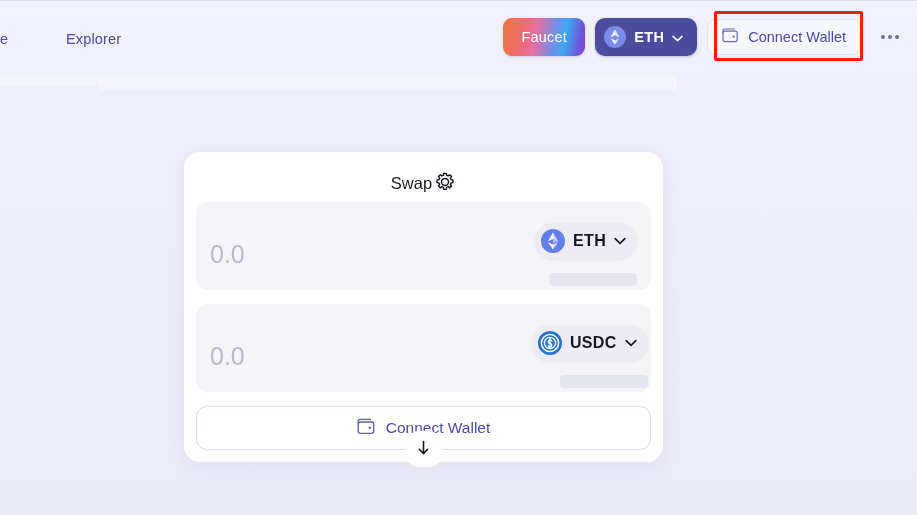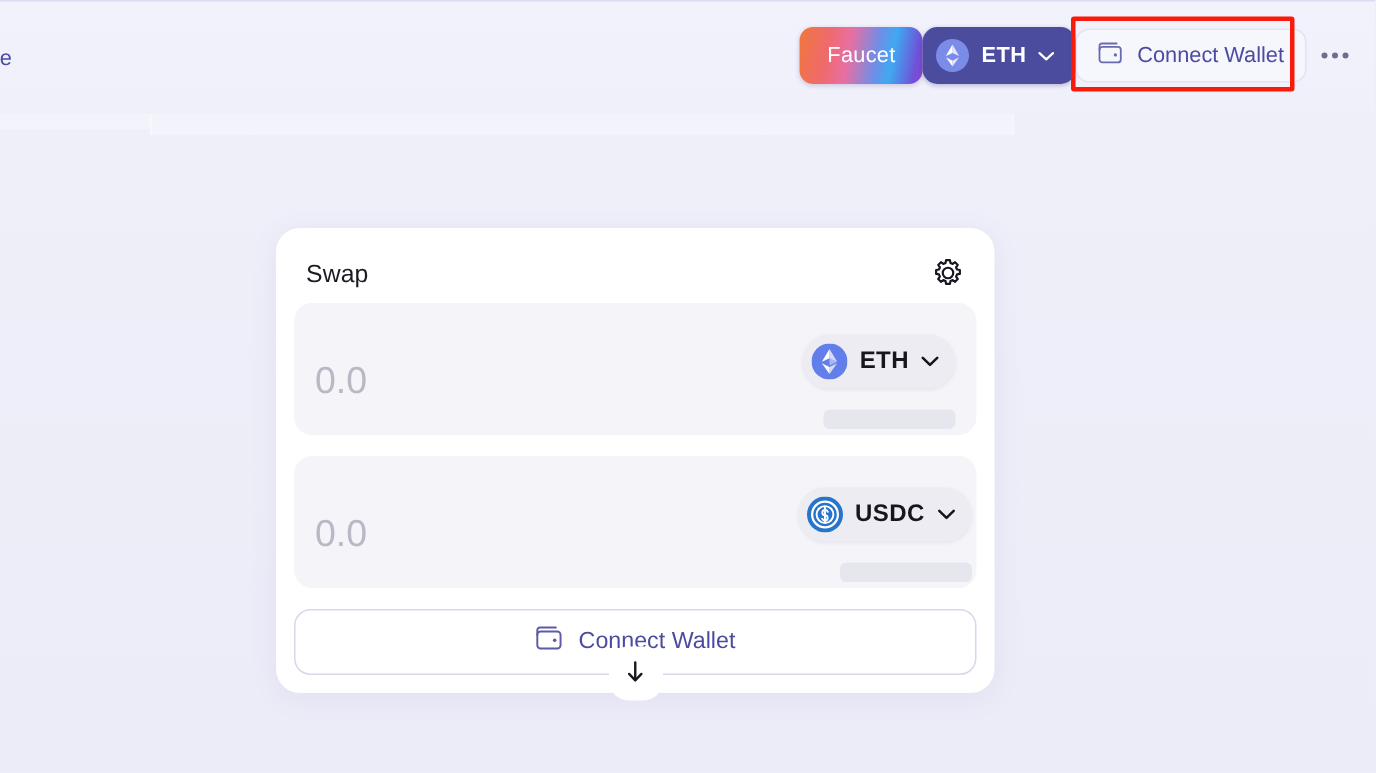--- a/index.html
+++ b/index.html
@@ -75,20 +75,21 @@
   .nav-link:nth-child(2) { width: 96px; }
   .nav-link:nth-child(3) { width: 96px; }
   .nav-link:nth-child(4) { width: 96px; }
 
   .nav-right {
     position: absolute;
     right: 12px;
     top: 18px;
     display: flex;
     align-items: center;
+    gap: 10px;
   }
 
   
   .btn-faucet {
     width: 82px;
     height: 38px;
     border: none;
     border-radius: 9px;
     color: #ffffff;
     font-size: 14.5px;
@@ -170,21 +171,21 @@
     border-radius: 16px;
     padding: 14px 12px 12px 12px;
     box-shadow: 0 4px 18px rgba(120,120,180,0.10);
     z-index: 3;
   }
 
   .card-head {
     height: 34px;
     display: flex;
     align-items: center;
-    justify-content: space-between;
+    justify-content: center;
     padding: 0 6px 0 8px;
   }
   .card-title {
     font-size: 16.5px;
     color: #1b1b23;
     letter-spacing: 0.1px;
   }
   .icon-btn {
     width: 26px; height: 26px;
     border: none; background: transparent;
@@ -300,20 +301,21 @@
 
   <div class="bg-panel" style="left:0;top:76px;width:100px;height:10px;"></div>
   <div class="bg-panel" style="left:100px;top:76px;width:575px;height:14px;"></div>
   <div class="seam-v" style="left:100px;height:90px;"></div>
   <div class="seam-v" style="left:675px;height:90px;"></div>
 
   <div id="topbar">
 
     <nav class="nav-links">
       <a class="nav-link">Trade</a>
+      <a class="nav-link">Explorer</a>
     </nav>
 
     <div class="nav-right">
 
       <button class="btn-faucet">Faucet</button>
 
       <button class="btn-chain">
         <span>
           <svg class="eth-logo" width="22" height="22" viewBox="0 0 22 22">
             <circle cx="11" cy="11" r="11" fill="#7b8ce8"></circle>

